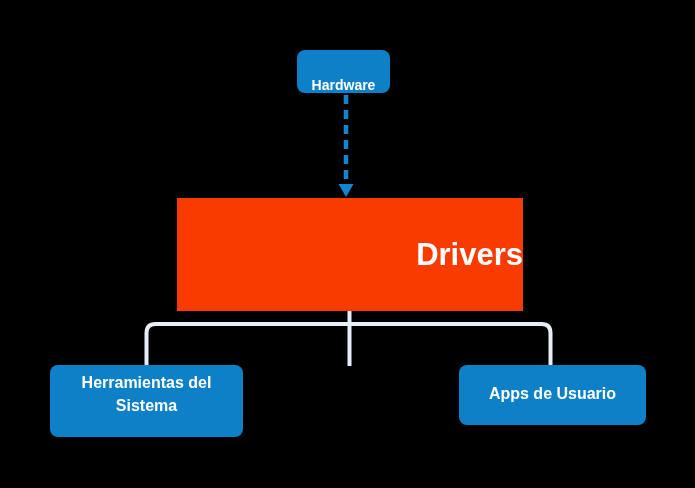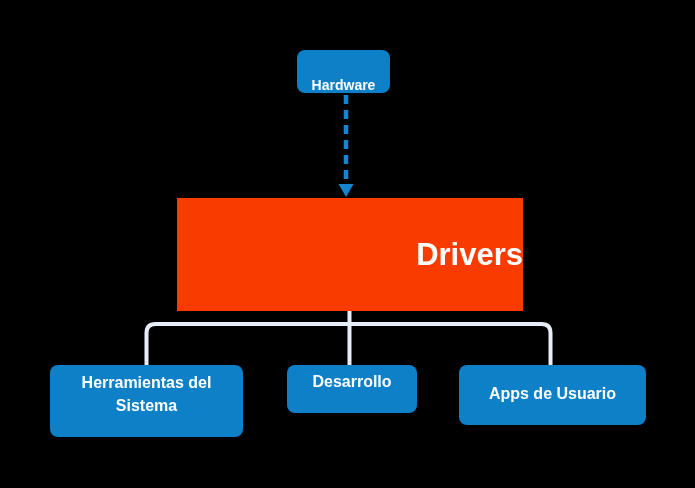--- a/index.html
+++ b/index.html
@@ -89,21 +89,18 @@
   </div>
 
   <div class="node node-drivers">
     <span>Drivers</span>
   </div>
 
   <div class="node node-blue node-child node-child-0">
     <span>Herramientas del Sistema</span>
   </div>
 
-  <div class="node node-blue node-child node-child-1">
-    <span>Desarrollo</span>
-  </div>
 
   <div class="node node-blue node-child node-child-2">
     <span>Apps de Usuario</span>
   </div>
 
 </div>
 
 </body></html>

